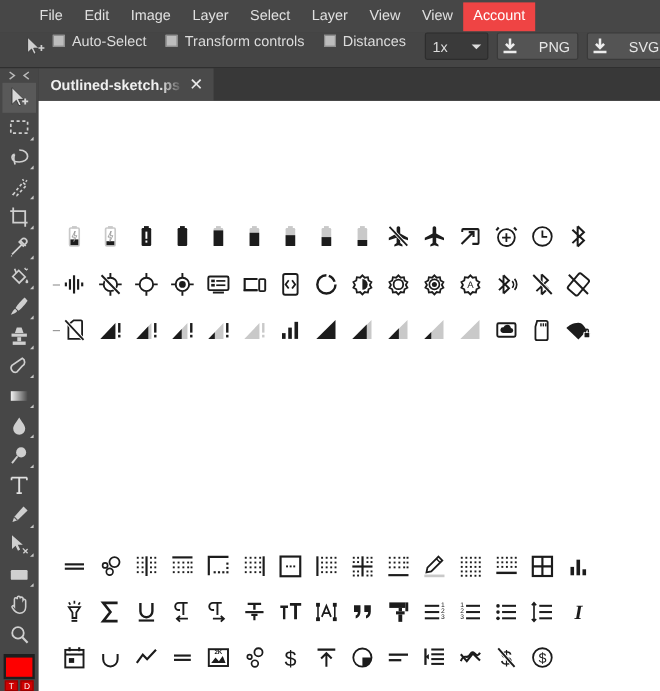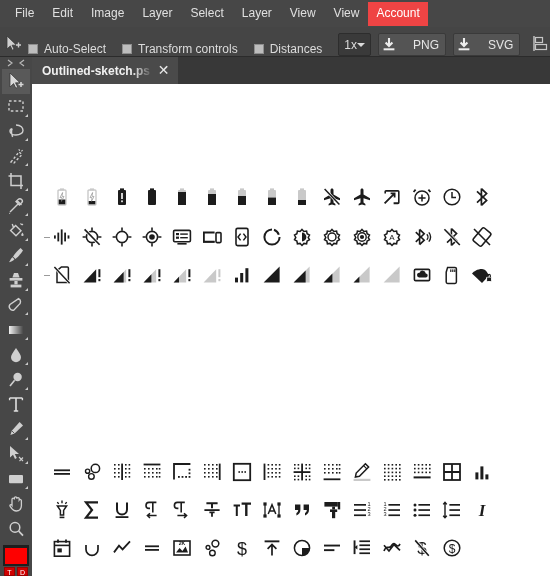--- a/index.html
+++ b/index.html
@@ -10,46 +10,46 @@
     font-family:"Liberation Sans",sans-serif;
     -webkit-font-smoothing:antialiased;
     color:#d8d8d8;
   }
   .app{position:relative;width:550px;height:576px;}
 
   
   .menubar{
     position:absolute;left:0;top:0;width:550px;height:27px;
     background:#474747;display:flex;align-items:center;
-    box-sizing:border-box;padding-left:6px;
+    box-sizing:border-box;padding-left:24px;
   }
   .menu-item{
     font-size:12px;color:#e0e0e0;padding:5px 9px 6px 9px;
     line-height:13px;white-space:nowrap;cursor:default;
   }
   .menu-item.account{background:#ef4444;color:#ffffff;padding:5px 8px 6px 8px;}
 
   
   .optionsbar{
     position:absolute;left:0;top:27px;width:550px;height:30px;
     background:#454545;border-bottom:1px solid #2b2b2b;
-    display:flex;align-items:flex-end;box-sizing:border-box;padding-left:4px;
+    display:flex;align-items:flex-start;box-sizing:border-box;padding-left:20px;
   }
   .opt-tool-icon{width:24px;height:24px;display:flex;align-items:center;justify-content:center;margin-right:6px;}
   .chk{display:flex;align-items:center;margin-right:16px;cursor:default;}
   .chk .box{
     width:10px;height:10px;background:#bdbdbd;border:1px solid #8e8e8e;
     margin-right:6px;box-sizing:border-box;
   }
   .chk .lbl{font-size:12px;color:#dcdcdc;white-space:nowrap;}
   .zoomsel{
     display:flex;align-items:center;background:#3a3a3a;border:1px solid #2d2d2d;
     height:21px;padding:0 5px;margin-right:7px;border-radius:2px;cursor:default;
   }
-  .zoomsel .z{font-size:12px;color:#dcdcdc;margin-right:0;}
+  .zoomsel .z{font-size:12px;color:#dcdcdc;margin-right:20px;}
   .caret{width:0;height:0;border-left:4px solid transparent;border-right:4px solid transparent;border-top:4px solid #dcdcdc;}
   .expbtn{
     display:flex;align-items:center;background:#545454;border:1px solid #3a3a3a;
     height:21px;padding:0 6px 0 3px;margin-right:7px;border-radius:2px;cursor:default;
   }
   .expbtn .t{font-size:12px;color:#e6e6e6;margin-left:17px;}
   .align-grp{display:flex;align-items:center;margin-left:auto;}
   .align-btn{width:26px;height:26px;display:flex;align-items:center;justify-content:center;cursor:default;}
 
   

